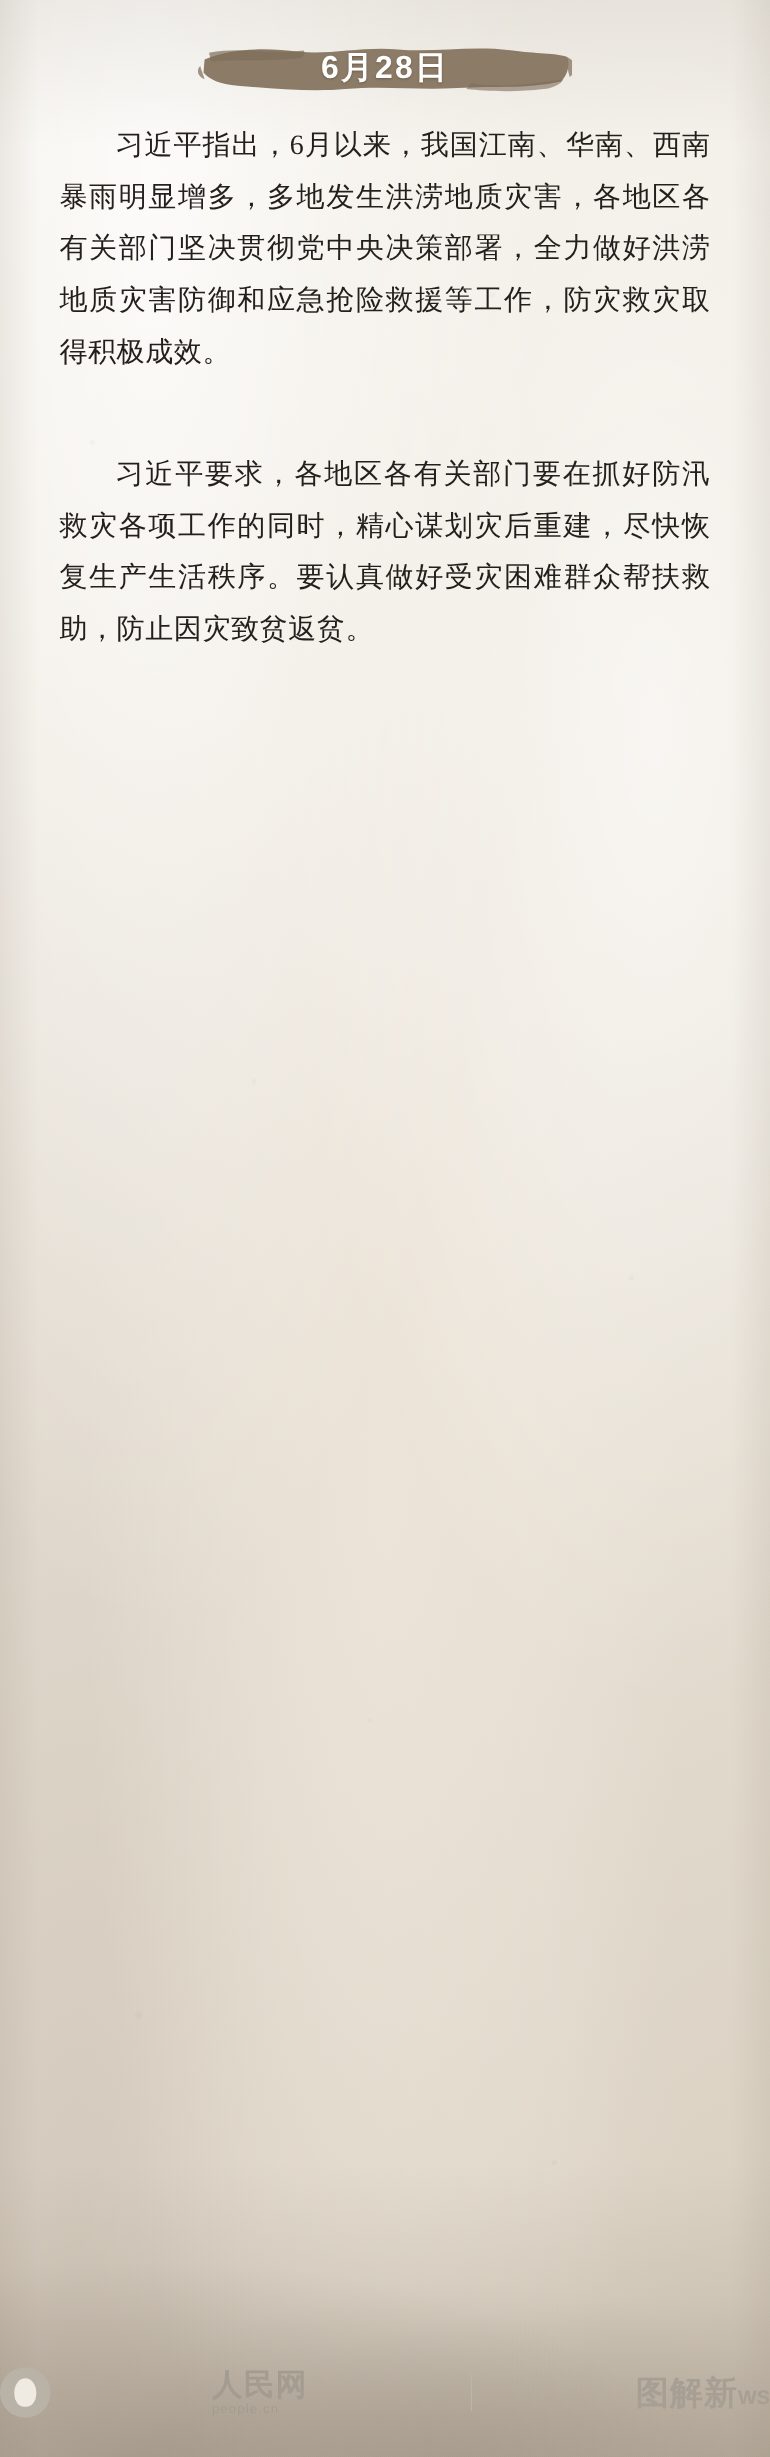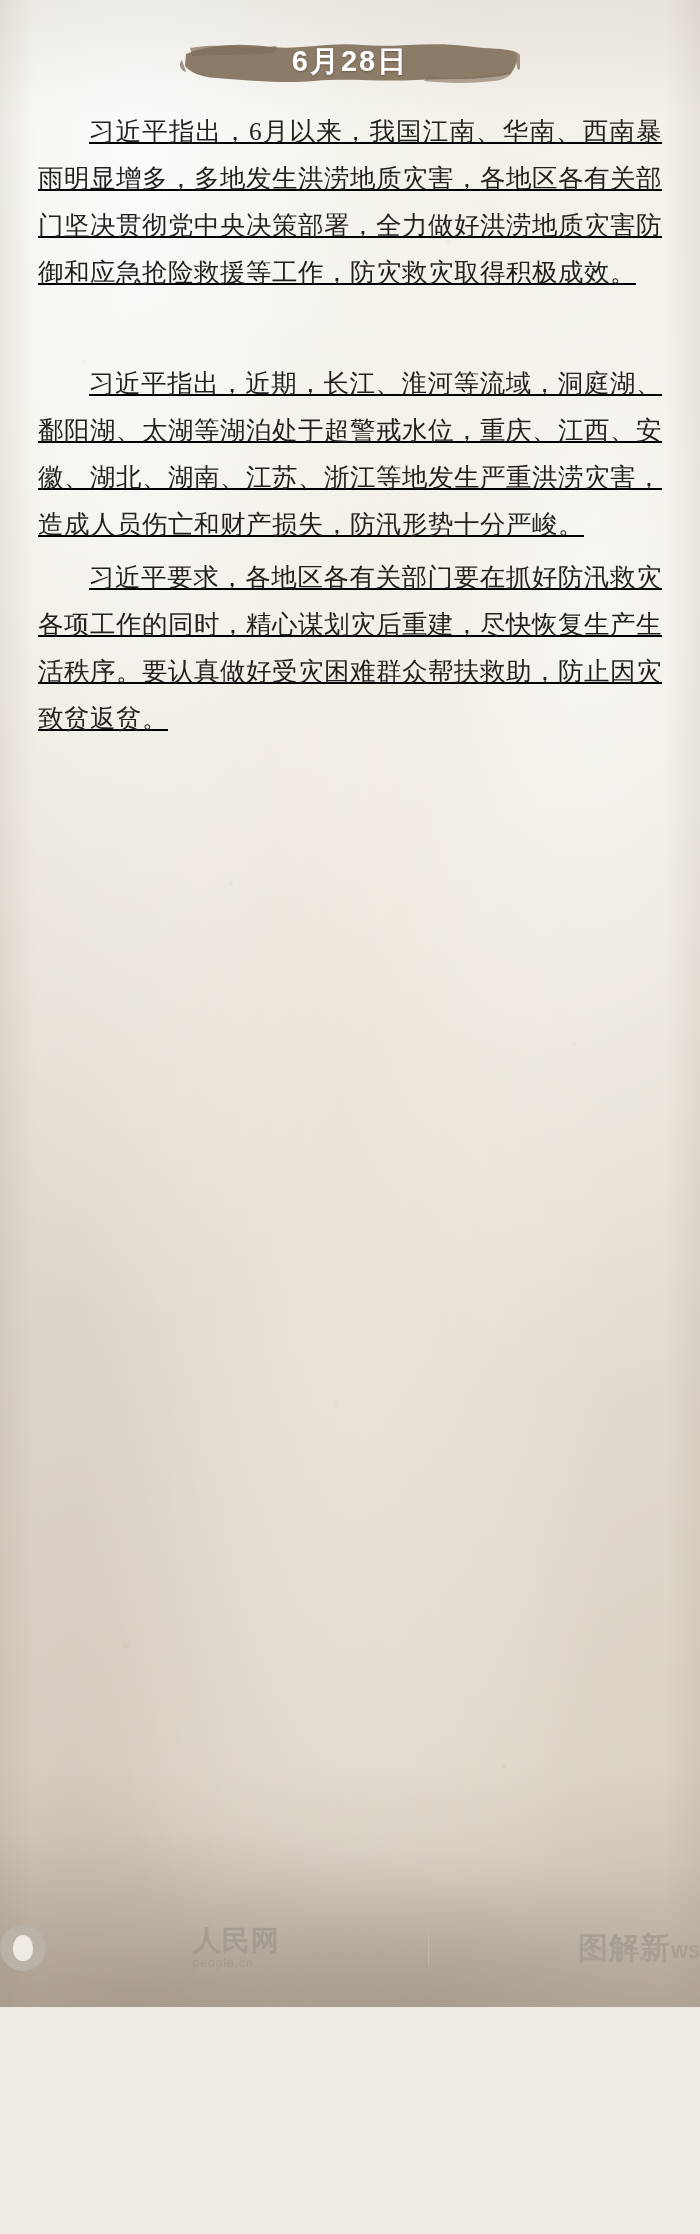--- a/index.html
+++ b/index.html
@@ -9,21 +9,21 @@
   body {
     width: 700px;
     height: 2234px;
     font-family: "Liberation Serif", serif;
     background: #efeae2;
     overflow: hidden;
   }
   .page {
     position: relative;
     width: 700px;
-    height: 2007px;
+    height: 2234px;
     background:
       radial-gradient(ellipse at 20% 8%, rgba(255,255,255,0.75) 0%, rgba(255,255,255,0) 45%),
       radial-gradient(ellipse at 85% 30%, rgba(255,255,255,0.6) 0%, rgba(255,255,255,0) 40%),
       radial-gradient(ellipse at 50% 62%, rgba(236,228,216,0.9) 0%, rgba(236,228,216,0) 55%),
       radial-gradient(ellipse at 10% 90%, rgba(196,184,170,0.55) 0%, rgba(196,184,170,0) 50%),
       radial-gradient(ellipse at 95% 97%, rgba(206,195,180,0.5) 0%, rgba(206,195,180,0) 45%),
       linear-gradient(160deg, #f4f1ea 0%, #efeae1 25%, #ece6dc 50%, #e9e2d6 72%, #e3dbcd 100%);
     box-sizing: border-box;
   }
   
@@ -81,23 +81,22 @@
     font-weight: bold;
     letter-spacing: 2px;
     font-family: "Liberation Sans", sans-serif;
     text-shadow: 0 1px 2px rgba(70,55,40,0.45);
   }
 
   
   .content {
     position: relative;
     z-index: 3;
-    padding: 0 38px;
+    padding: 0 54px;
     box-sizing: border-box;
-    text-decoration: underline;
   }
   p.para {
     margin: 0 0 6px 0;
     font-size: 25.5px;
     line-height: 47px;
     color: #231f1c;
     text-align: justify;
     text-justify: inter-ideograph;
     text-indent: 2em;
     letter-spacing: 0.5px;
@@ -216,21 +215,20 @@
   <div class="content">
     <p class="para"><span>习近平指出，6月以来，我国江南、华南、西南暴雨明显增多，多地发生洪涝地质灾害，各地区各有关部门坚决贯彻党中央决策部署，全力做好洪涝地质灾害防御和应急抢险救援等工作，防灾救灾取得积极成效。</span></p>
   </div>
 
   <div class="section-gap-mid"></div>
 
 
   <div class="section-gap-sm"></div>
 
   <div class="content">
-    <p class="para"><span>习近平指出，近期，长江、淮河等流域，洞庭湖、鄱阳湖、太湖等湖泊处于超警戒水位，重庆、江西、安徽、湖北、湖南、江苏、浙江等地发生严重洪涝灾害，造成人员伤亡和财产损失，防汛形势十分严峻。</span></p>
     <p class="para"><span>习近平要求，各地区各有关部门要在抓好防汛救灾各项工作的同时，精心谋划灾后重建，尽快恢复生产生活秩序。要认真做好受灾困难群众帮扶救助，防止因灾致贫返贫。</span></p>
   </div>
 
   <div class="dark-smudge"></div>
 
   <div class="footer">
     <span class="logo-mark"></span>
     <span class="logo-text">
       <span class="logo-cn">人民网</span>
       <span class="logo-en">people.cn</span>

